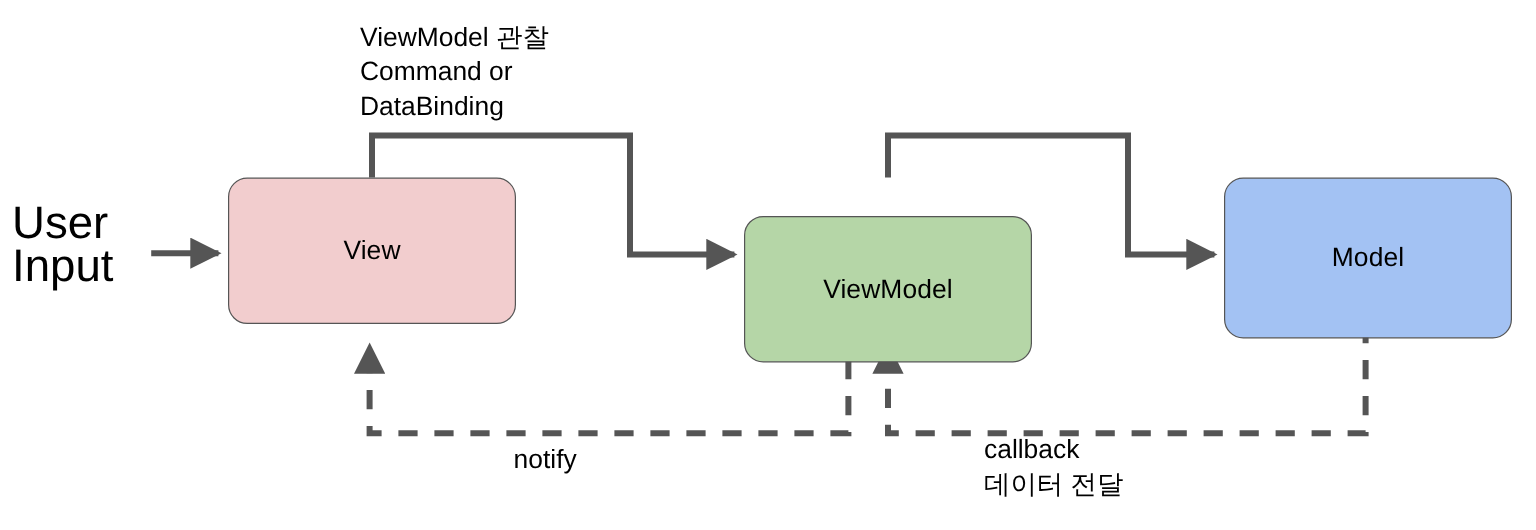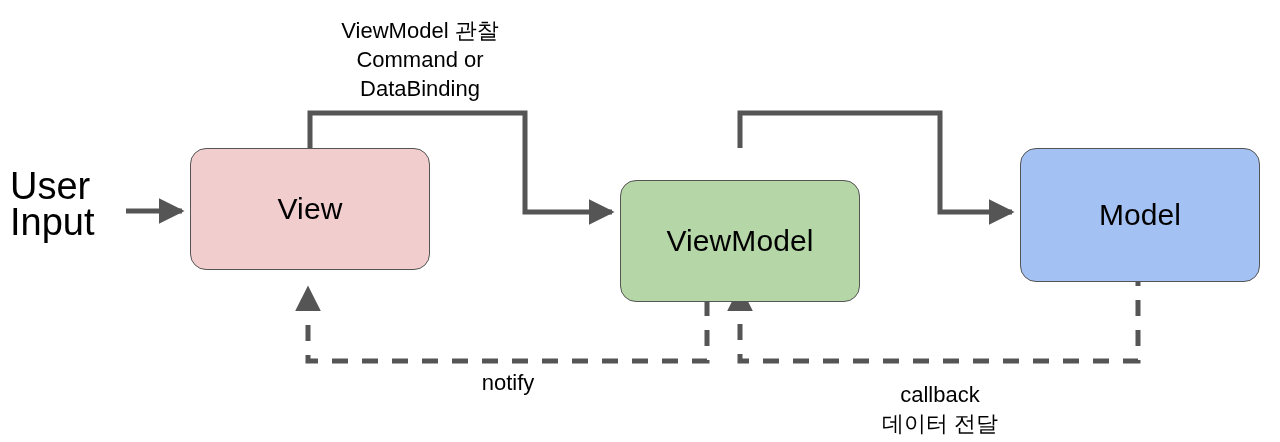--- a/index.html
+++ b/index.html
@@ -30,21 +30,21 @@
   .node {
     position: absolute;
     box-sizing: border-box;
     border: 1.6px solid #555555;
     border-radius: 16px;
     display: flex;
     align-items: center;
     justify-content: center;
   }
   .node-label {
-    font-size: 30px;
+    font-size: 22px;
     line-height: 1;
     color: #000000;
     letter-spacing: 0.1px;
   }
   #node-view {
     left: 190px;
     top: 148px;
     width: 240px;
     height: 122px;
   }
@@ -58,21 +58,21 @@
     left: 1020px;
     top: 148px;
     width: 240px;
     height: 134px;
   }
   .edge-label {
     position: absolute;
     font-size: 22px;
     line-height: 29px;
     color: #000000;
-    text-align: center;
+    text-align: left;
     white-space: pre;
   }
   #label-user-input {
     left: 10px;
     top: 168px;
     width: 112px;
     text-align: left;
     font-size: 38px;
     line-height: 36px;
   }
@@ -86,21 +86,21 @@
     top: 82px;
     width: 320px;
   }
   #label-notify {
     left: 428px;
     top: 368px;
     width: 160px;
   }
   #label-callback {
     left: 820px;
-    top: 380px;
+    top: 360px;
     width: 240px;
   }
 </style>
 </head>
 <body>
 
 <div id="canvas">
 
   <svg id="wires" viewBox="0 0 1280 442" width="1280" height="442" xmlns="http://www.w3.org/2000/svg">
     <defs>

